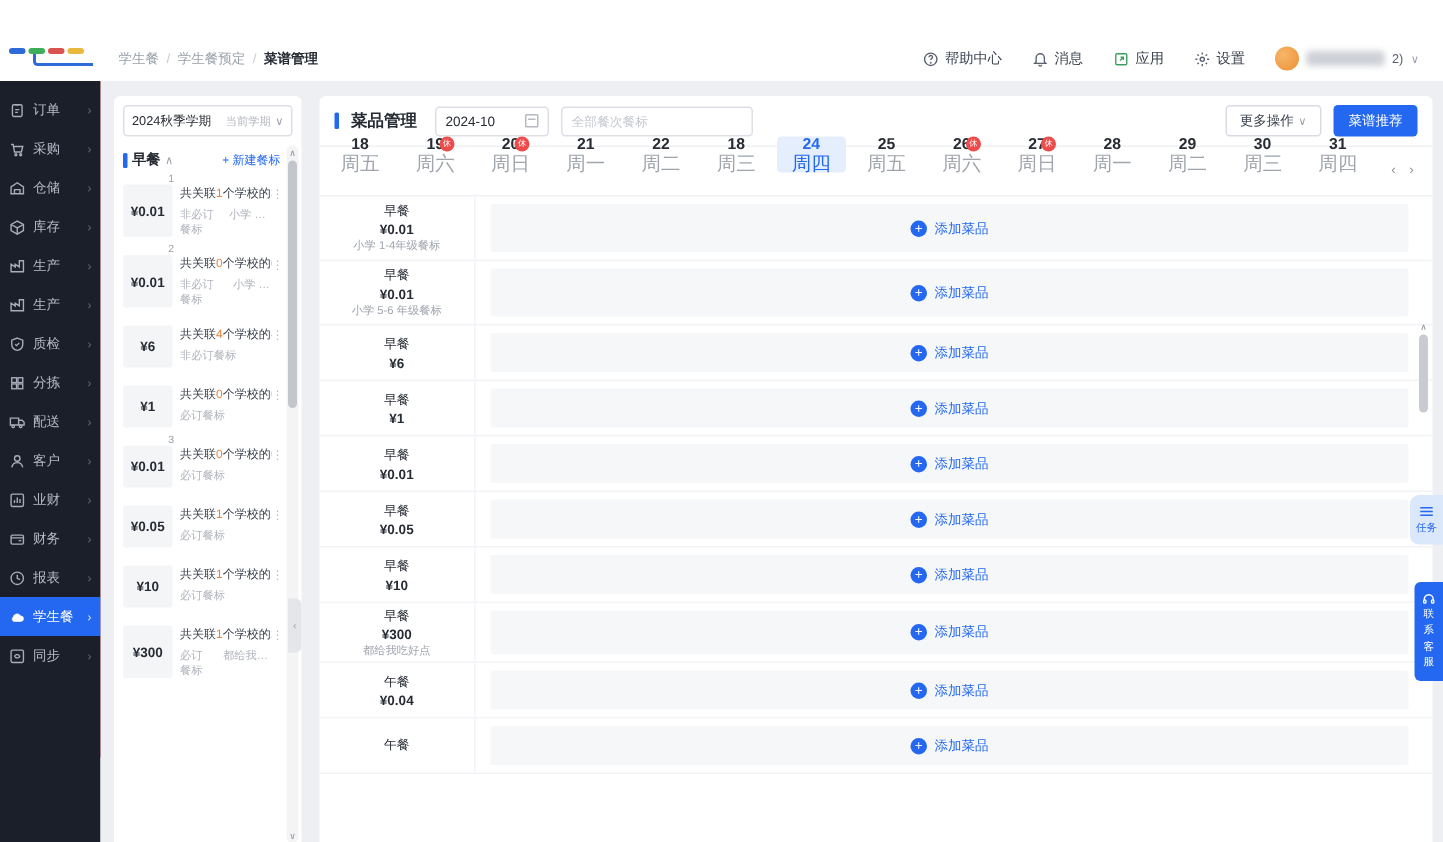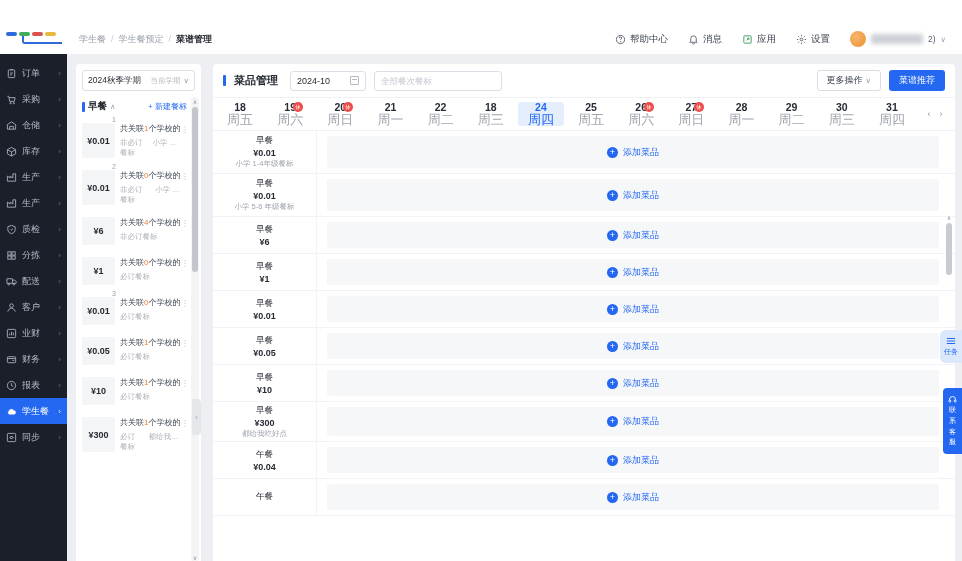--- a/index.html
+++ b/index.html
@@ -78,21 +78,21 @@
   .m-title { font-size:11px; font-weight:bold; color:#272b33; margin-right:4px; }
   .date-box { width:76px; height:20px; border:1px solid #dcdfe6; border-radius:3px; display:flex; align-items:center; padding:0 6px; font-size:9px; color:#272b33; cursor:pointer; }
   .cal-ic { margin-left:auto; width:9px; height:9px; border:1px solid #b4b8c0; border-radius:1px; position:relative; }
   .cal-ic:before { content:""; position:absolute; left:1px; right:1px; top:2px; border-top:1px solid #b4b8c0; }
   .search { width:128px; height:20px; border:1px solid #dcdfe6; border-radius:3px; font-size:8.5px; padding:0 6px; color:#272b33; outline:none; font-family:inherit; }
   .search::placeholder { color:#c4c8d0; }
   .head-right { margin-left:auto; display:flex; gap:8px; }
   .more-btn { height:21px; padding:0 9px; border:1px solid #d9dce3; background:#fff; border-radius:3px; font-size:9px; color:#3c4350; display:flex; align-items:center; gap:3px; cursor:pointer; font-family:inherit; }
   .rec-btn { height:21px; padding:0 10px; border:none; background:#2468f2; color:#fff; border-radius:3px; font-size:9px; display:flex; align-items:center; cursor:pointer; font-family:inherit; }
 
-  .date-strip { height:34px; display:flex; align-items:center; border-top:1px solid #f0f1f4; border-bottom:1px solid #f0f1f4; padding:0 2px; }
+  .date-strip { height:34px; display:flex; align-items:flex-end; border-top:1px solid #f0f1f4; border-bottom:1px solid #f0f1f4; padding:12px 2px; }
   .d-cell { flex:1; display:flex; flex-direction:column; align-items:center; justify-content:center; gap:1px; position:relative; cursor:pointer; margin:3px 2px; border-radius:3px; }
   .d-num { font-size:10.5px; font-weight:bold; color:#272b33; line-height:1; }
   .d-w { font-size:13px; color:#a0a5ae; line-height:1; }
   .d-cell.sel { background:#e4eefc; }
   .d-cell.sel .d-num, .d-cell.sel .d-w { color:#2468f2; }
   .d-badge { position:absolute; top:0px; left:56%; width:10px; height:10px; background:#ee4b4b; border-radius:50%; color:#fff; font-size:5.5px; line-height:10px; text-align:center; }
   .d-nav { width:36px; display:flex; align-items:center; justify-content:center; gap:9px; color:#8b919c; font-size:9px; }
   .d-nav span { cursor:pointer; }
 
   .rows { flex:1; overflow:hidden; }

